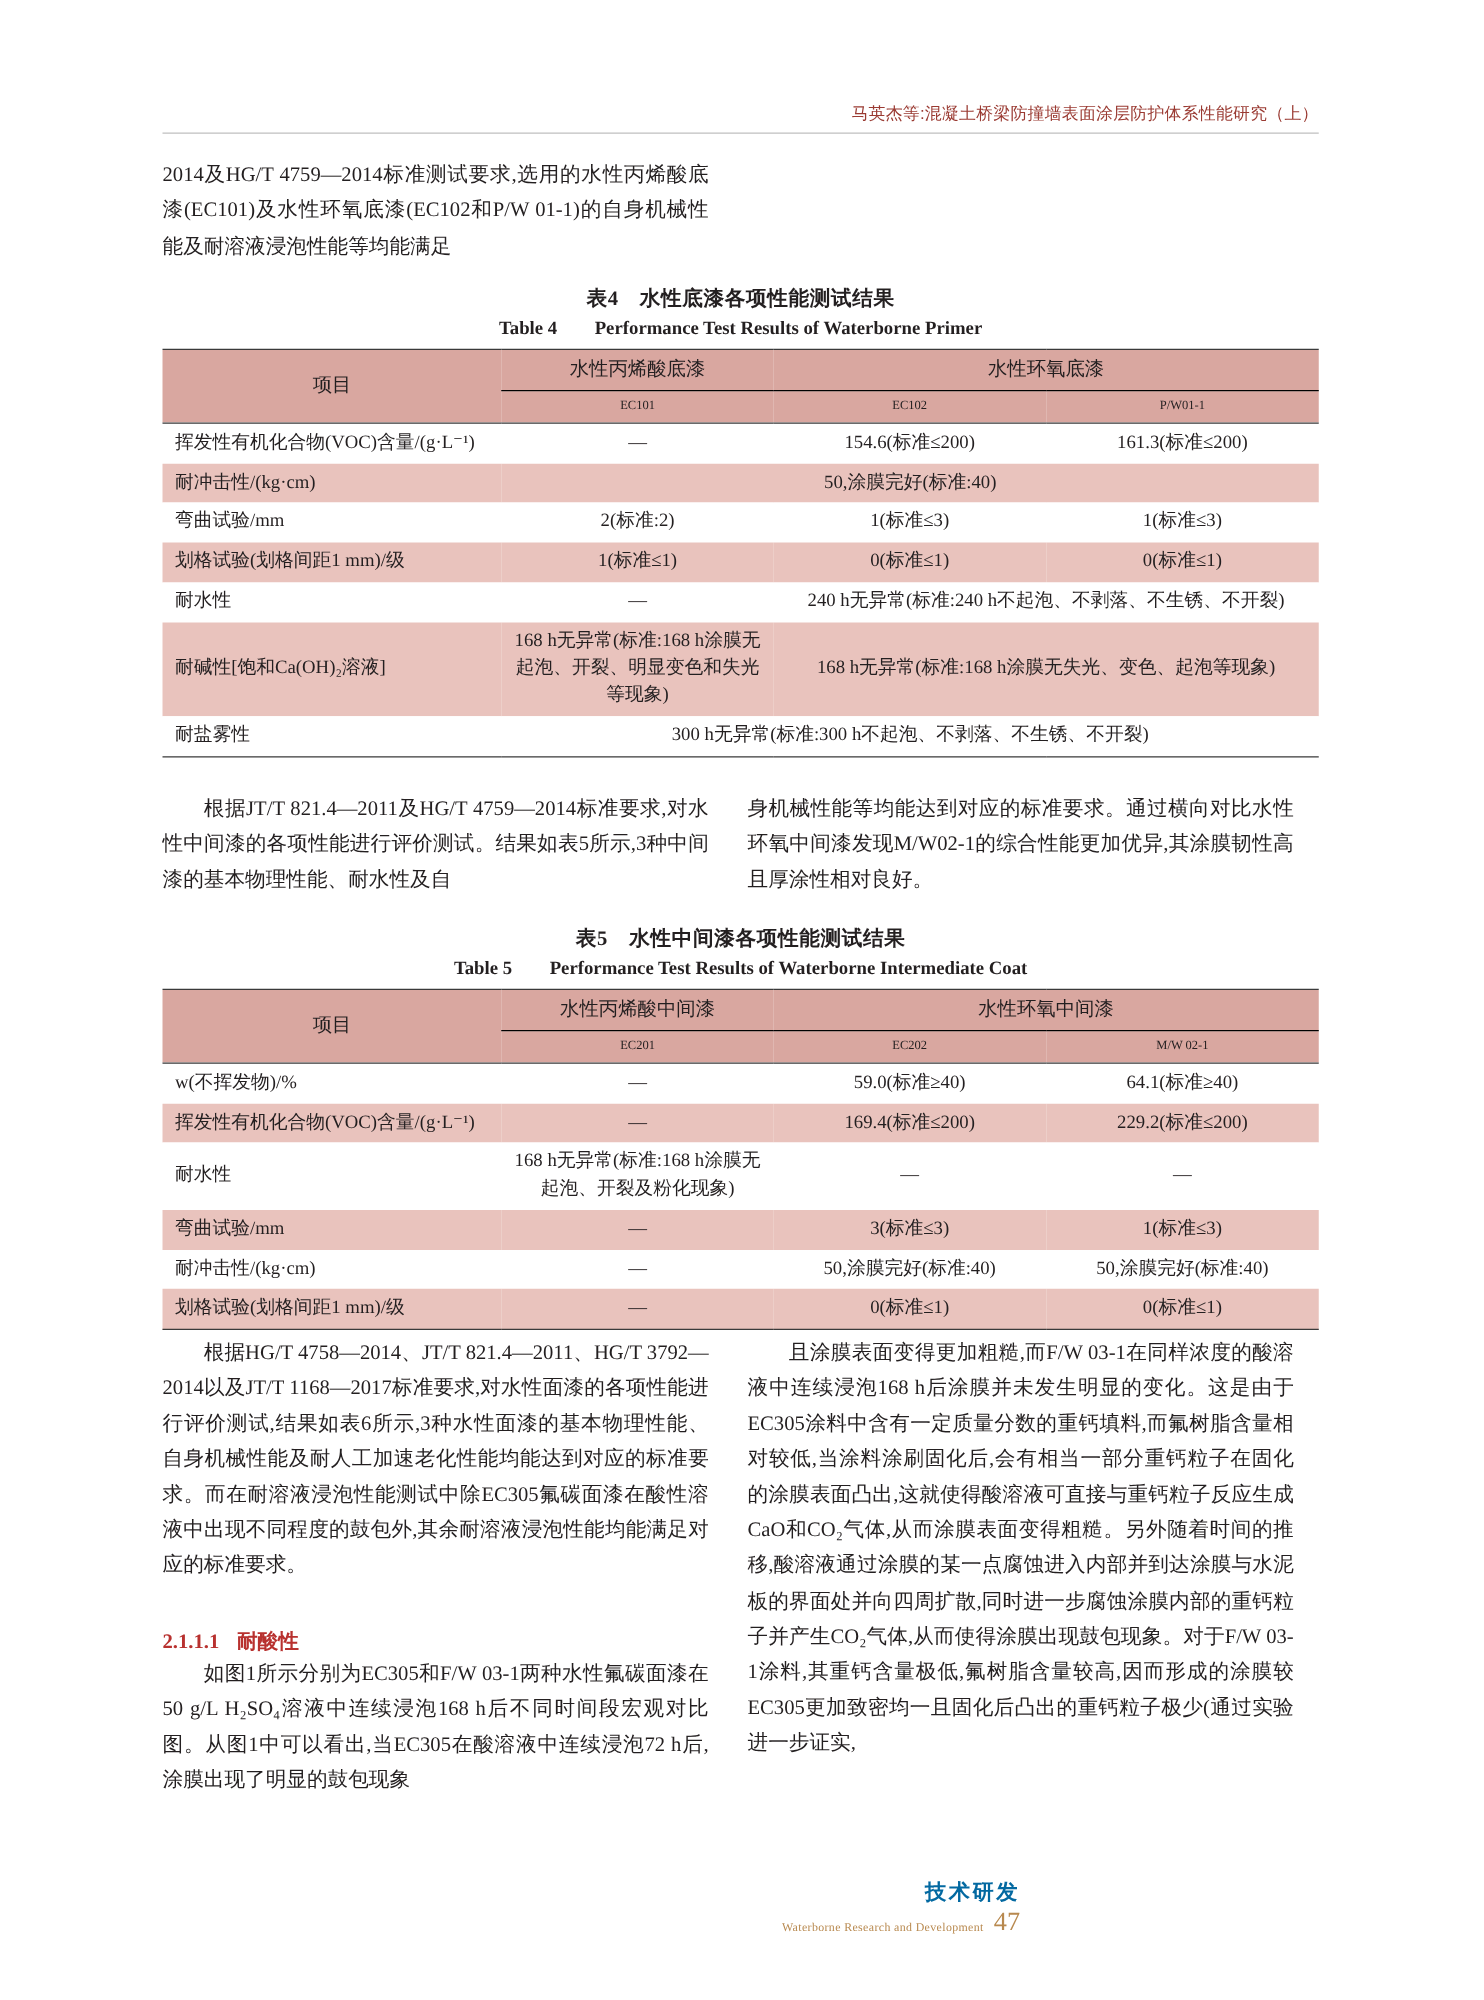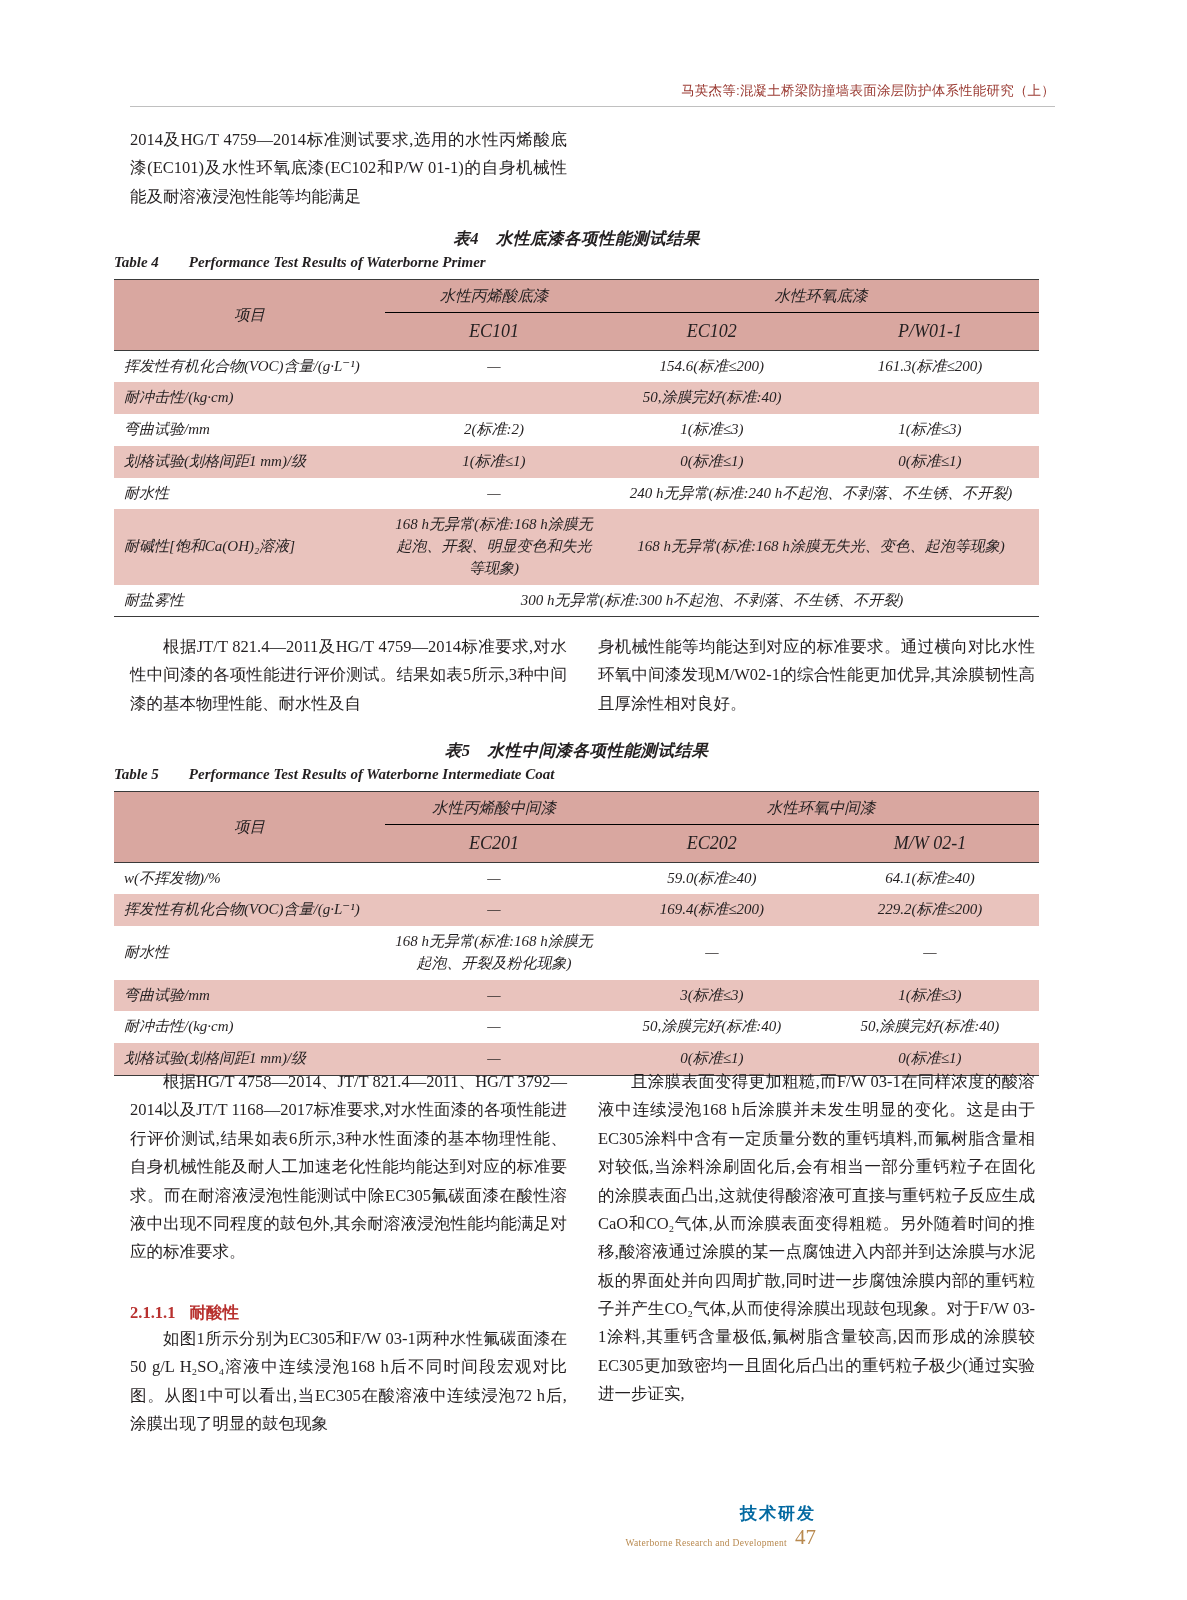--- a/index.html
+++ b/index.html
@@ -51,33 +51,32 @@
     text-align: justify;
     text-justify: inter-ideograph;
   }
   .col-left { left: 130px; }
   .col-right { left: 598px; }
   .indent { text-indent: 2em; }
 
   
   .table-block {
     position: absolute;
-    left: 114px;
-    width: 925px;
-    font-style: italic;
+    left: 130px;
+    width: 925px;
   }
   .tbl-title-cn {
     text-align: center;
     font-size: 16.5px;
     font-weight: bold;
     margin-bottom: 3px;
     letter-spacing: 0.5px;
   }
   .tbl-title-en {
-    text-align: left;
+    text-align: center;
     font-size: 15px;
     font-weight: bold;
     margin-bottom: 7px;
     font-family: "Liberation Serif", serif;
   }
   table {
     border-collapse: collapse;
     width: 925px;
     font-size: 15px;
   }
@@ -87,21 +86,21 @@
     text-align: center;
     font-weight: normal;
     line-height: 1.45;
   }
   .hdr-row td {
     background: #d9a7a0;
     font-size: 15.5px;
   }
   .hdr-row2 td {
     background: #d9a7a0;
-    font-size: 18px;
+    font-size: 10px;
   }
   .topline { border-top: 1.6px solid #3a3a3a; }
   .botline { border-bottom: 1.6px solid #3a3a3a; }
   .hdr-sub-line { border-bottom: 1px solid #000000; }
   .row-alt td { background: #e9c3bd; }
   .row-plain td { background: #ffffff; }
   .c-item {
     text-align: left !important;
     padding-left: 10px !important;
     width: 270px;

